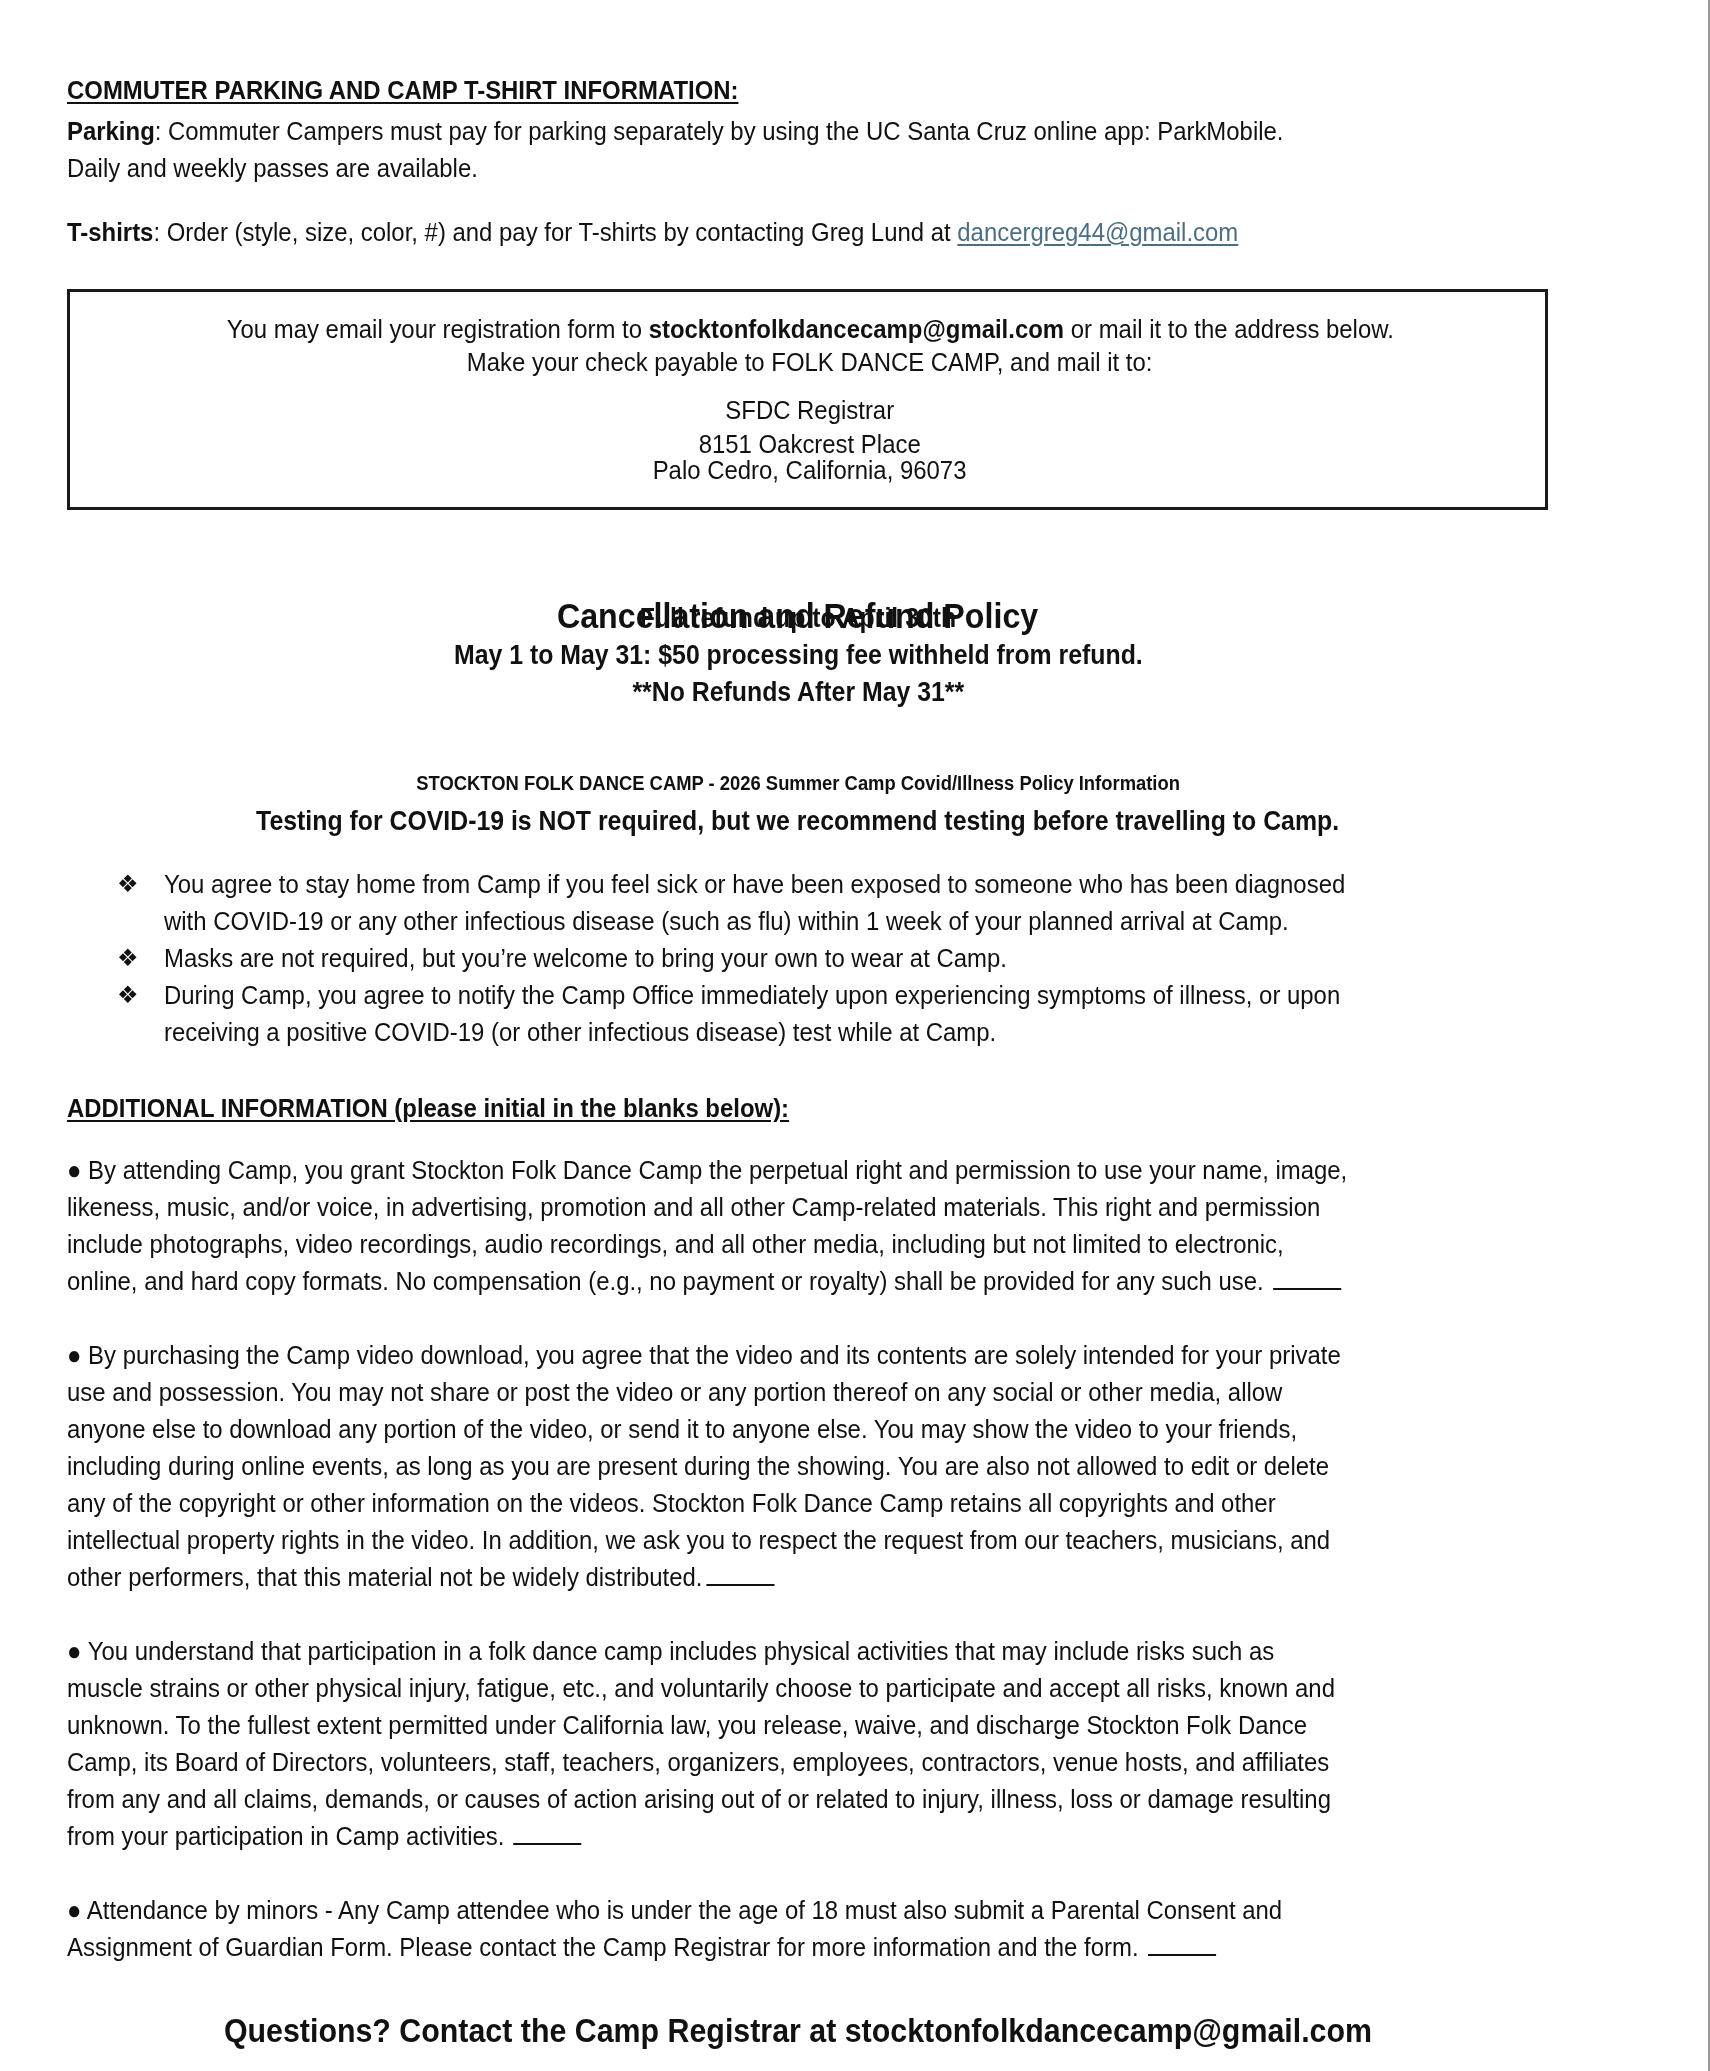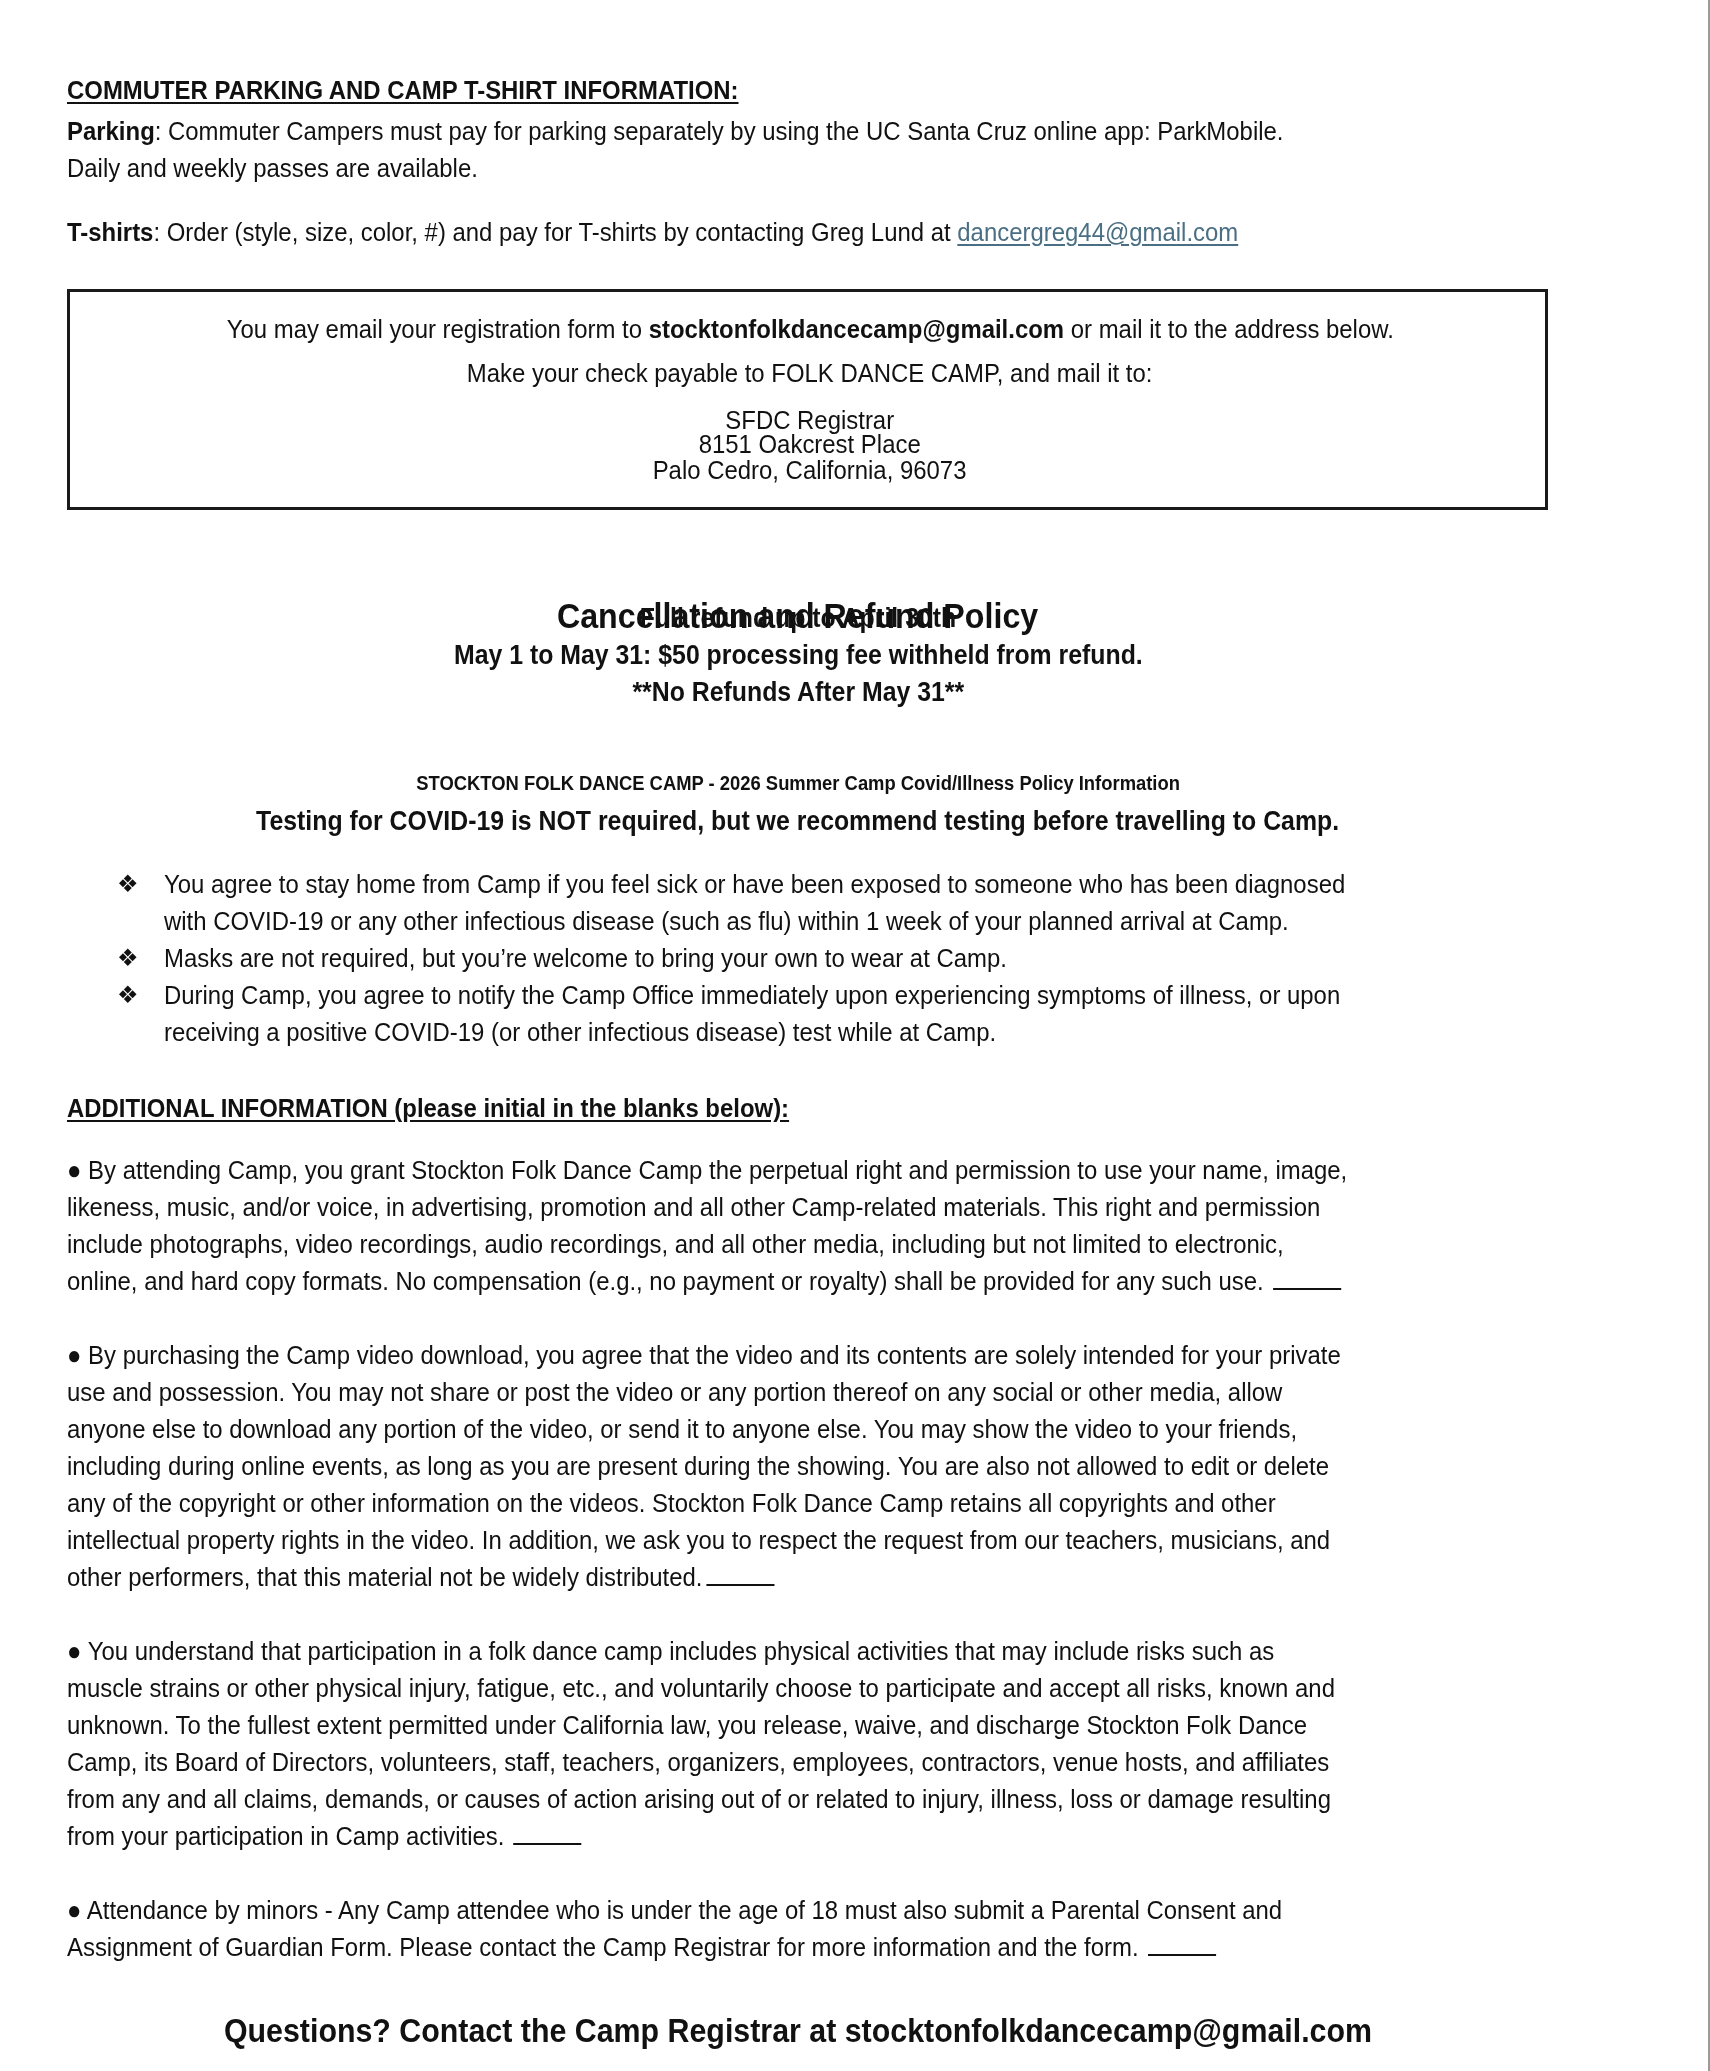--- a/index.html
+++ b/index.html
@@ -114,24 +114,24 @@
   <div class="line" style="top:150px;">Daily and weekly passes are available.</div>
 
   <div class="line" style="top:214px;">
     <span class="b">T-shirts</span><span>: Order (style, size, color, #) and pay for T-shirts by contacting Greg Lund at </span><span class="link">dancergreg44@gmail.com</span>
   </div>
 
   <div class="box"></div>
   <div class="center-line" style="top:311px;">
     <span class="inner"><span>You may email your registration form to </span><span class="b">stocktonfolkdancecamp@gmail.com</span><span> or mail it to the address below.</span></span>
   </div>
-  <div class="center-line" style="top:355px;">
+  <div class="center-line" style="top:344px;">
     <span class="inner">Make your check payable to FOLK DANCE CAMP, and mail it to:</span>
   </div>
-  <div class="center-line" style="top:402px;">
+  <div class="center-line" style="top:392px;">
     <span class="inner">SFDC Registrar</span>
   </div>
   <div class="center-line" style="top:426px;">
     <span class="inner">8151 Oakcrest Place</span>
   </div>
   <div class="center-line" style="top:452px;">
     <span class="inner">Palo Cedro, California, 96073</span>
   </div>
 
   <div class="center-line h-big" style="top:553px; left:-12px;margin-top:41px;">

